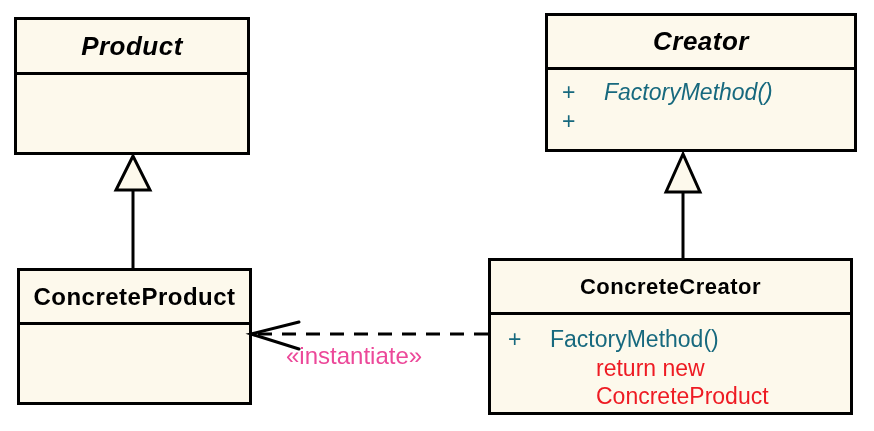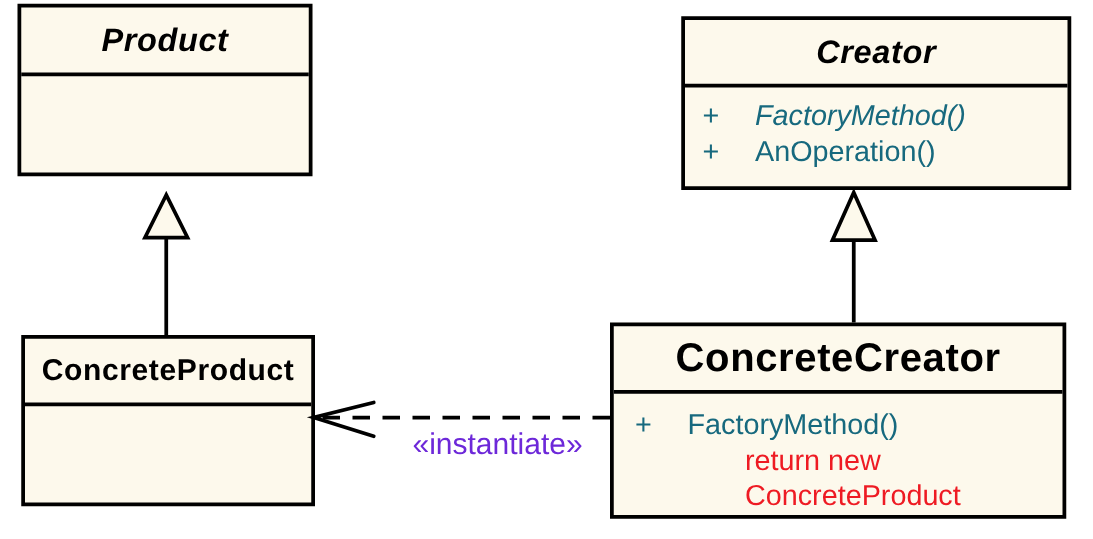--- a/index.html
+++ b/index.html
@@ -25,28 +25,28 @@
     align-items: center;
     justify-content: center;
     font-weight: bold;
     color: #000000;
     letter-spacing: 0.5px;
   }
   .italic { font-style: italic; }
   .class-body { flex: 1; }
 
   
-  #box-product          { left: 14px;  top: 3px;  width: 236px; height: 138px; }
+  #box-product          { left: 14px;  top: 17px;  width: 236px; height: 138px; }
   #box-product .class-title          { height: 52px; font-size: 26px; }
   #box-creator          { left: 545px; top: 13px;  width: 312px; height: 139px; }
   #box-creator .class-title          { height: 51px; font-size: 26px; }
   #box-concrete-product { left: 17px;  top: 268px; width: 235px; height: 137px; }
   #box-concrete-product .class-title { height: 51px; font-size: 24px; }
   #box-concrete-creator { left: 488px; top: 258px; width: 365px; height: 157px; }
-  #box-concrete-creator .class-title { height: 51px; font-size: 32px; }
+  #box-concrete-creator .class-title { height: 51px; font-size: 22px; }
 
   
   .method-area { padding: 8px 6px 0 14px; }
   .method-row {
     display: flex;
     align-items: baseline;
     font-size: 23px;
     line-height: 29px;
     color: #17697E;
     white-space: nowrap;
@@ -66,23 +66,22 @@
     position: absolute;
     left: 0; top: 0;
     width: 874px; height: 431px;
     pointer-events: none;
   }
   .instantiate-label {
     position: absolute;
     left: 286px;
     top: 342px;
     font-size: 24px;
-    color: #6d28d9;
+    color: #ec4899;
     white-space: nowrap;
-    margin-left: 44px;
   }
 </style>
 </head>
 <body>
 
 <div class="diagram">
 
   <div class="class-box" id="box-product">
     <div class="class-title italic">Product</div>
     <div class="class-body"></div>
@@ -90,21 +89,20 @@
 
   <div class="class-box" id="box-creator">
     <div class="class-title italic">Creator</div>
     <div class="class-body method-area">
       <div class="method-row">
         <span class="vis">+</span>
         <span class="italic">FactoryMethod()</span>
       </div>
       <div class="method-row">
         <span class="vis">+</span>
-        <span>AnOperation()</span>
       </div>
     </div>
   </div>
 
   <div class="class-box" id="box-concrete-product">
     <div class="class-title">ConcreteProduct</div>
     <div class="class-body"></div>
   </div>
 
   <div class="class-box" id="box-concrete-creator">

